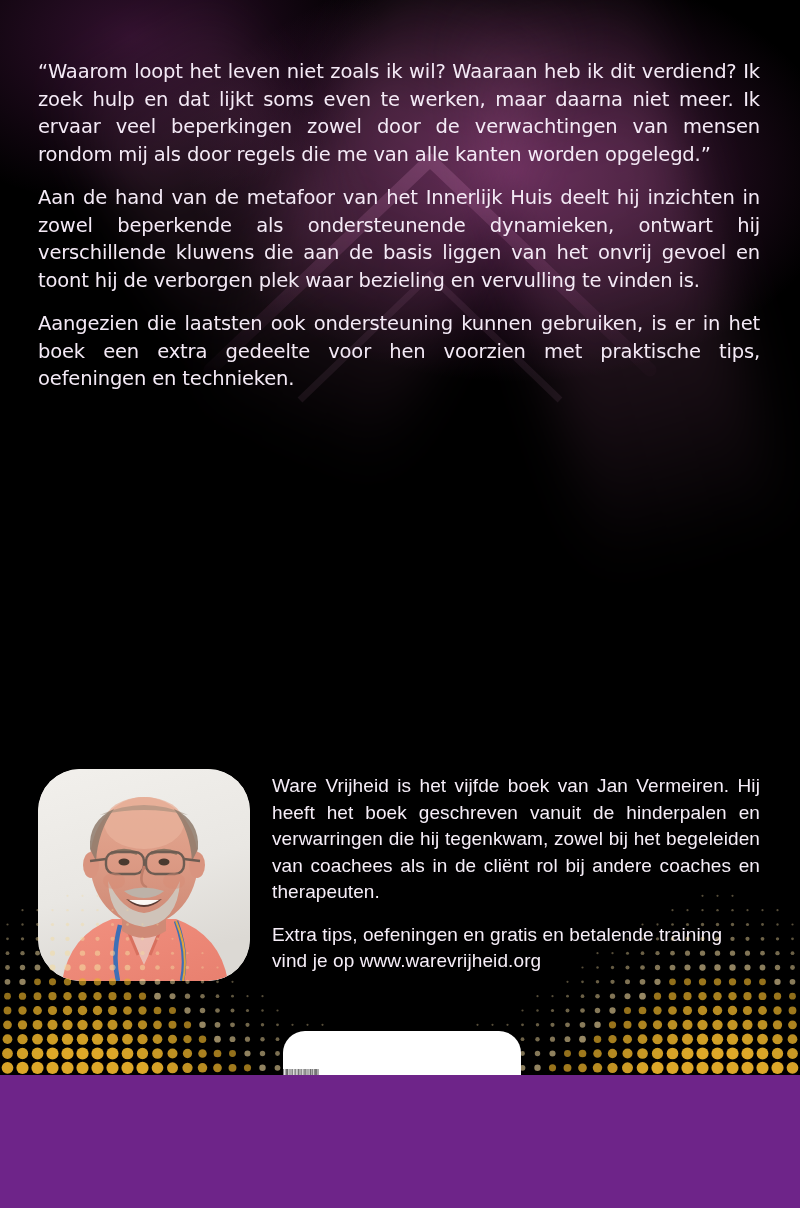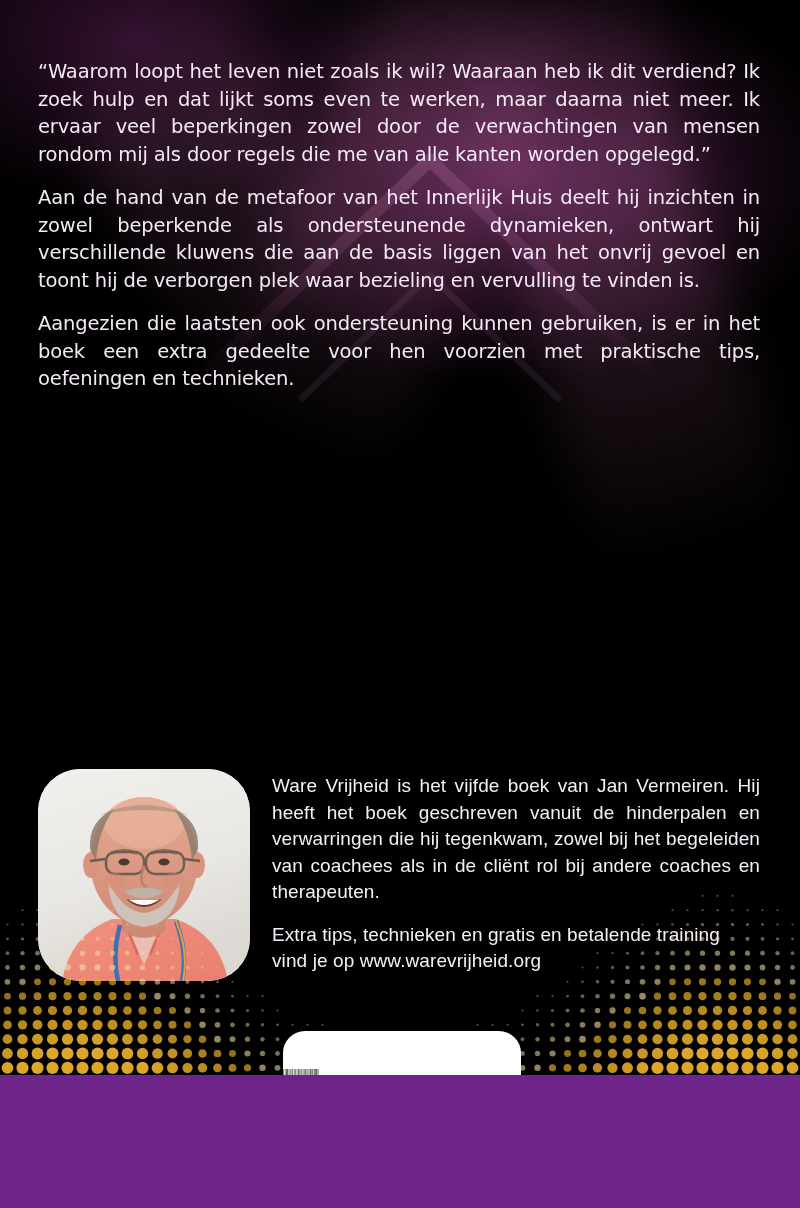--- a/index.html
+++ b/index.html
@@ -242,21 +242,21 @@
           <path d="M91 131 Q106 141 121 131 Z" fill="#fbf8f4"></path>
 
           <ellipse cx="76" cy="112" rx="11" ry="8" fill="#d88c76" opacity="0.45"></ellipse>
           <ellipse cx="136" cy="112" rx="11" ry="8" fill="#d88c76" opacity="0.45"></ellipse>
         </g>
       </svg>
     </div>
 
     <div class="author-text">
       <p class="author-para justified-last">Ware Vrijheid is het vijfde boek van Jan Vermeiren. Hij heeft het boek geschreven vanuit de hinderpalen en verwarringen die hij tegenkwam, zowel bij het begeleiden van coachees als in de cliënt rol bij andere coaches en therapeuten.</p>
-      <p class="author-para">Extra tips, technieken en gratis en betalende training vind je op www.warevrijheid.org</p>
+      <p class="author-para">Extra tips, oefeningen en gratis en betalende training vind je op www.warevrijheid.org</p>
     </div>
   </div>
 
   <div class="halftone left">
     <svg viewBox="0 0 330 215">
       <defs>
         <g id="dotdefs"></g>
       </defs>
       <g id="ht-left">
           <circle cx="67.50" cy="35.83" r="1.10" fill="#f3dba0" opacity="0.35"></circle>

